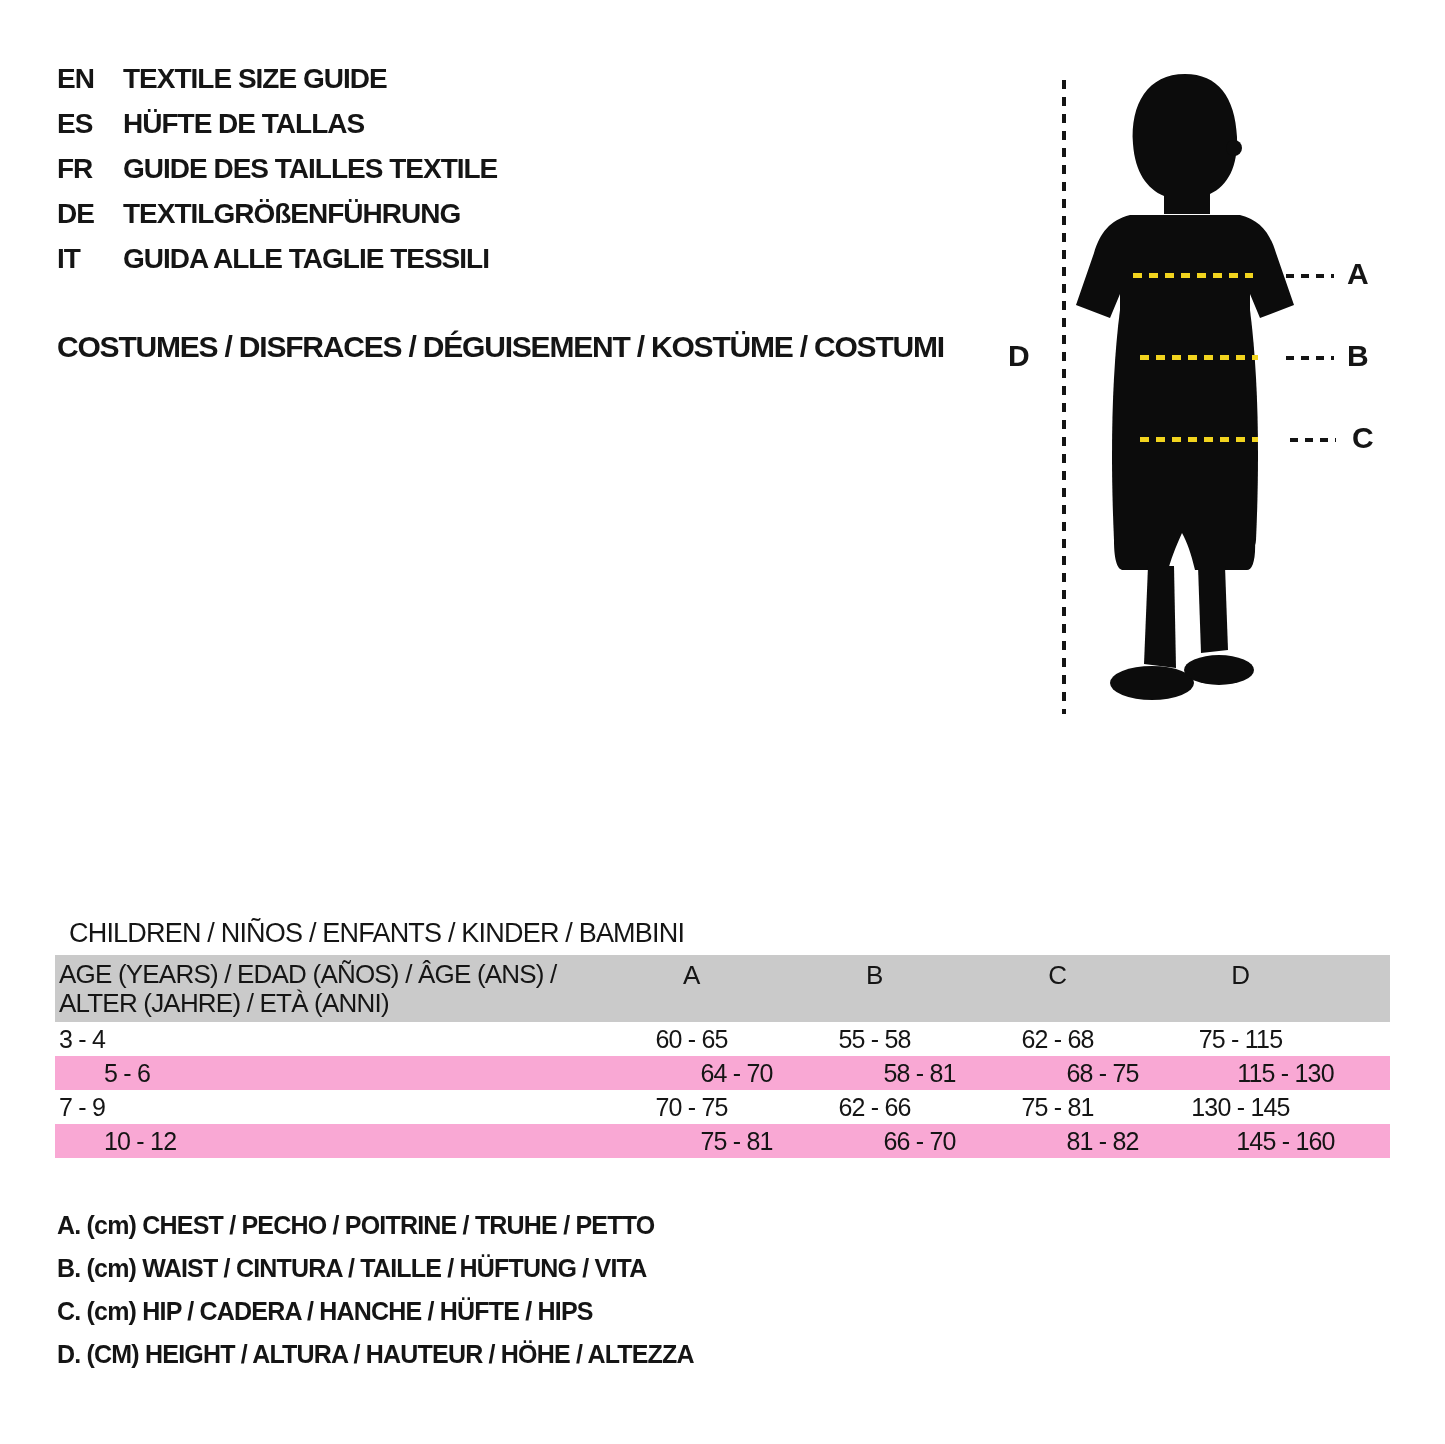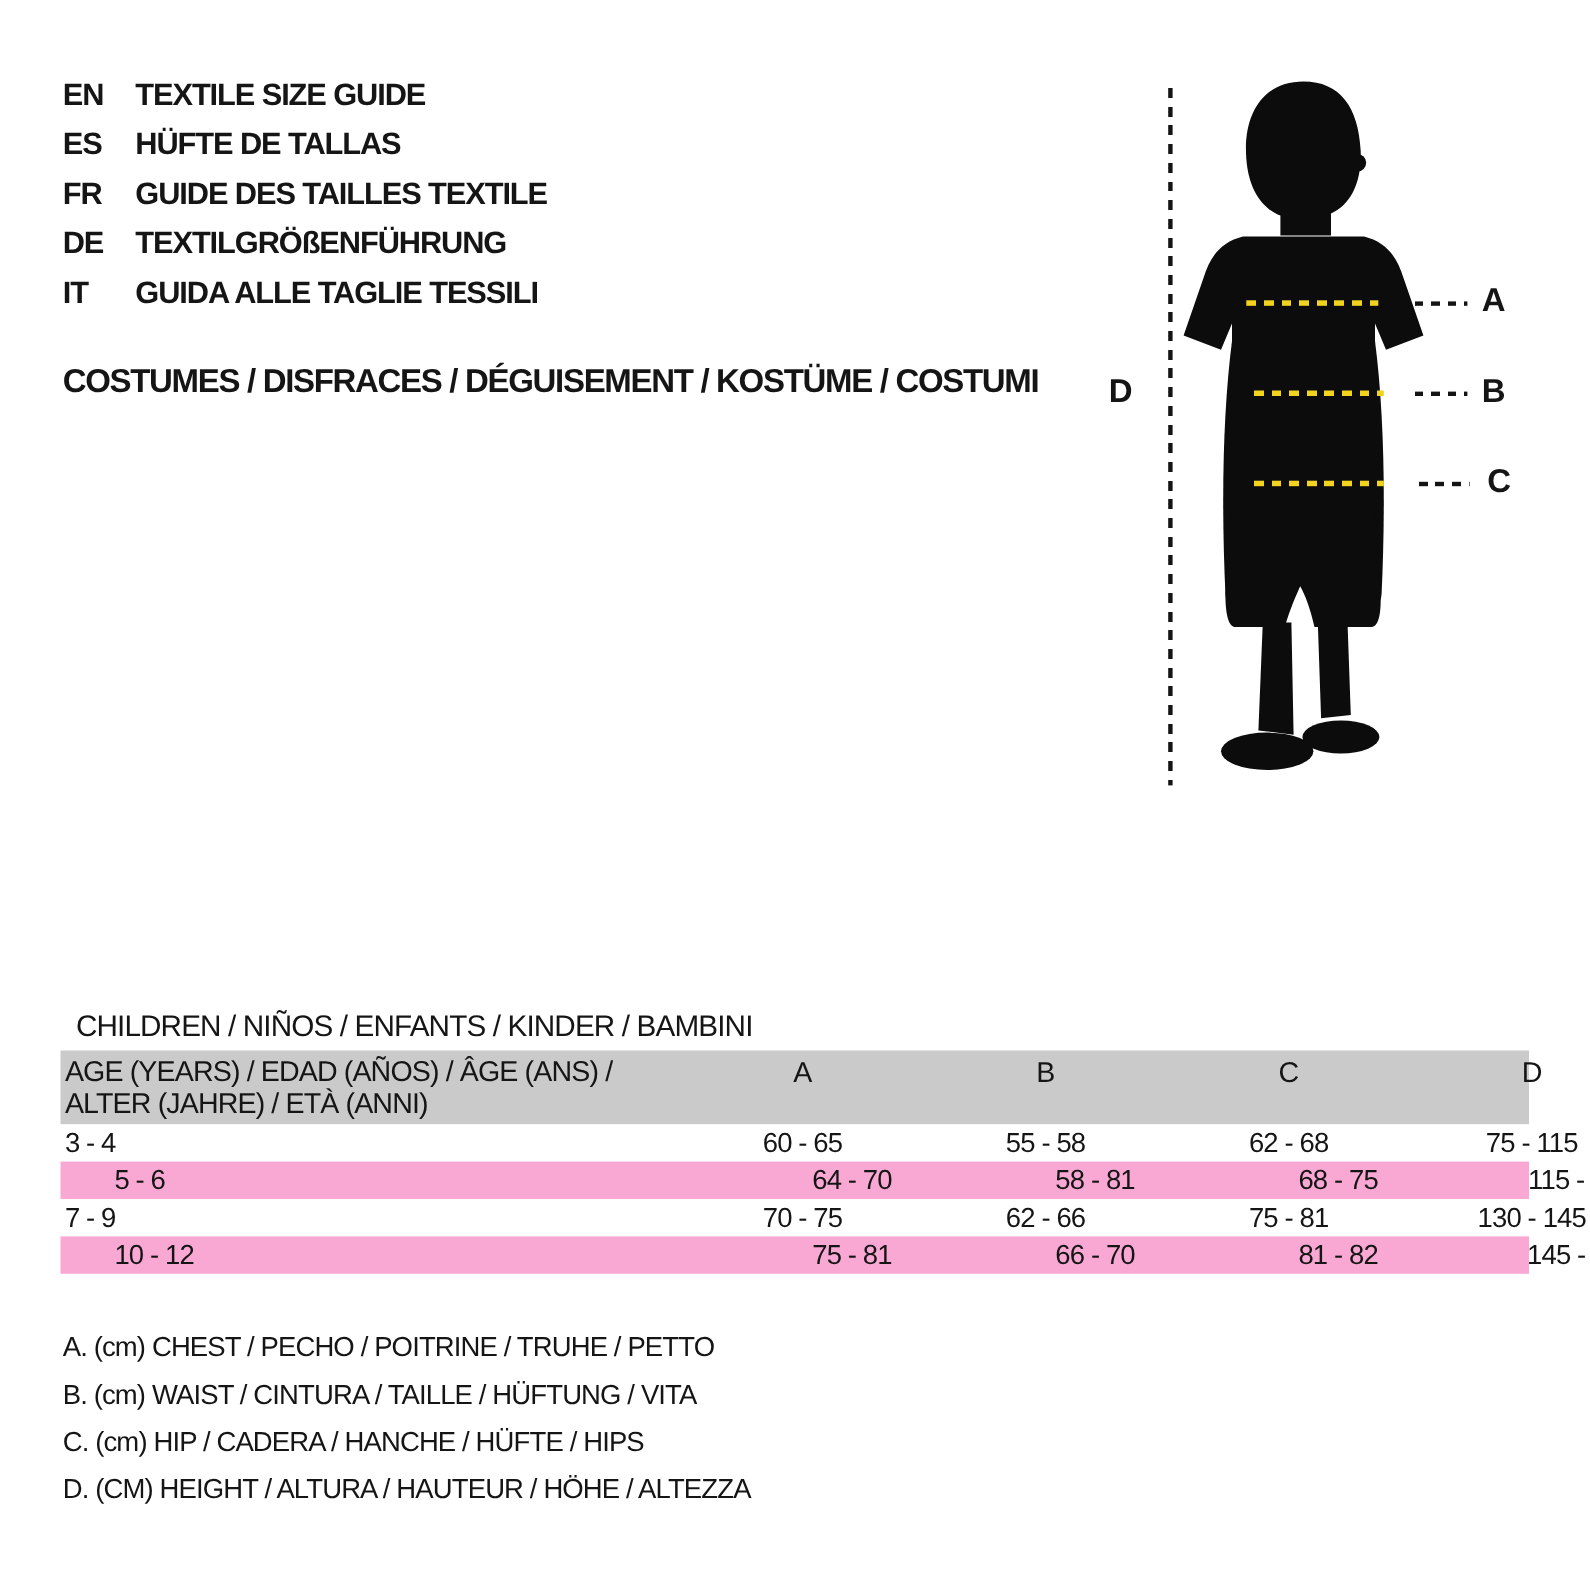--- a/index.html
+++ b/index.html
@@ -4,21 +4,21 @@
 <style>
   * { margin:0; padding:0; box-sizing:border-box; }
   html,body { background:#ffffff; }
   body { font-family:"Liberation Sans","DejaVu Sans",sans-serif; color:#151515; }
   .page {
     position:relative; width:1445px; height:1444px;
     background:#ffffff; overflow:hidden;
   }
   
   .lang-list { position:absolute; left:57px; top:63px; }
-  .lang-row { display:flex; height:45px; align-items:center; }
+  .lang-row { display:flex; height:45px; }
   .lang-code, .lang-label {
     font-size:28px; font-weight:700; letter-spacing:-1px; white-space:nowrap;
   }
   .lang-code { width:66px; }
   
   .category-title {
     position:absolute; left:57px; top:330px;
     font-size:30px; font-weight:700; letter-spacing:-1.2px; white-space:nowrap;
   }
   
@@ -39,32 +39,32 @@
   .measure-label {
     position:absolute; font-size:30px; font-weight:700; letter-spacing:-0.5px;
   }
   
   .section-heading {
     position:absolute; left:57px; top:918px;
     font-size:27px; font-weight:400; letter-spacing:-0.8px; white-space:nowrap;margin-left:12px;
   }
   
   .size-table { position:absolute; left:55px; top:955px; width:1335px; }
-  .tbl-grid { display:grid; grid-template-columns:545px 183px 183px 183px 183px 1fr;gap:38px; }
+  .tbl-grid { display:grid; grid-template-columns:545px 183px 183px 183px 183px 1fr; }
   .tbl-header { background:#cacaca; min-height:67px; align-items:start; padding-top:5px; }
   .age-header { padding-left:4px; font-size:26px; letter-spacing:-0.8px; line-height:29px; }
   .col-letter { font-size:26px; letter-spacing:-0.5px; text-align:center; }
   .tbl-row { height:34px; align-items:center; }
   .tbl-row.stripe { background:#f9a8d4;padding-left:45px; }
   .cell-age { padding-left:4px; font-size:25px; letter-spacing:-0.8px; }
   .cell-val { font-size:25px; letter-spacing:-0.8px; text-align:center; }
   
   .legend { position:absolute; left:57px; top:1204px; }
   .legend-line {
-    font-size:25px; font-weight:400; letter-spacing:-0.8px;
+    font-size:25px; font-weight:700; letter-spacing:-0.8px;
     line-height:43px; white-space:nowrap;
   }
 </style>
 </head>
 <body>
 
 <div class="page">
 
   <div class="lang-list">
     <div class="lang-row">

